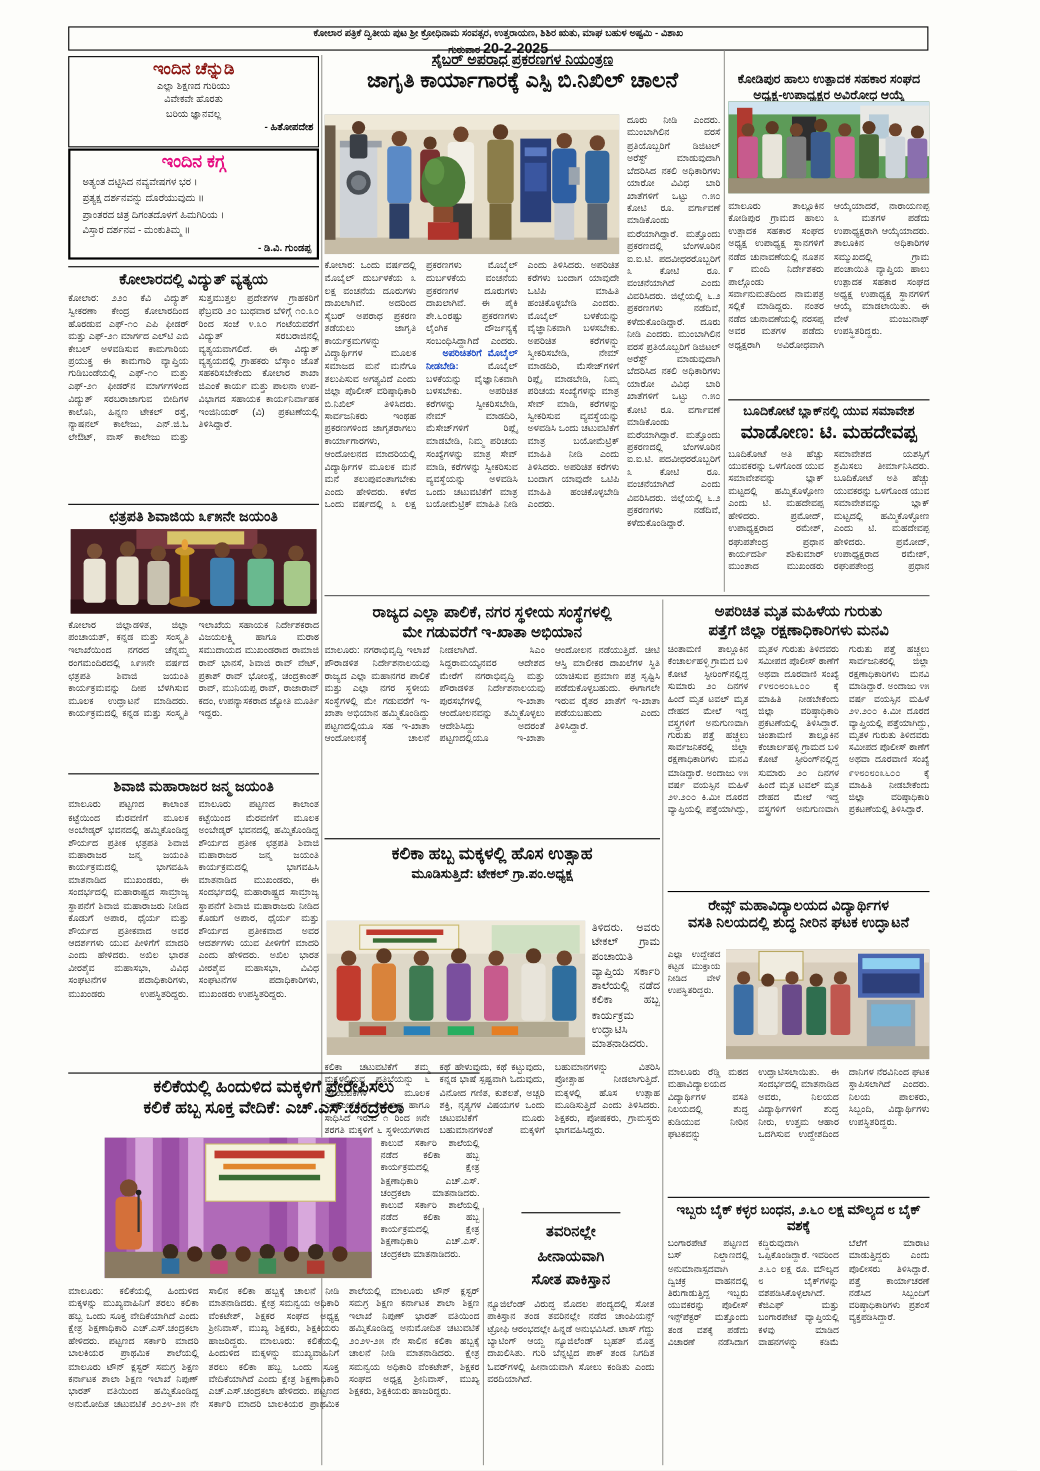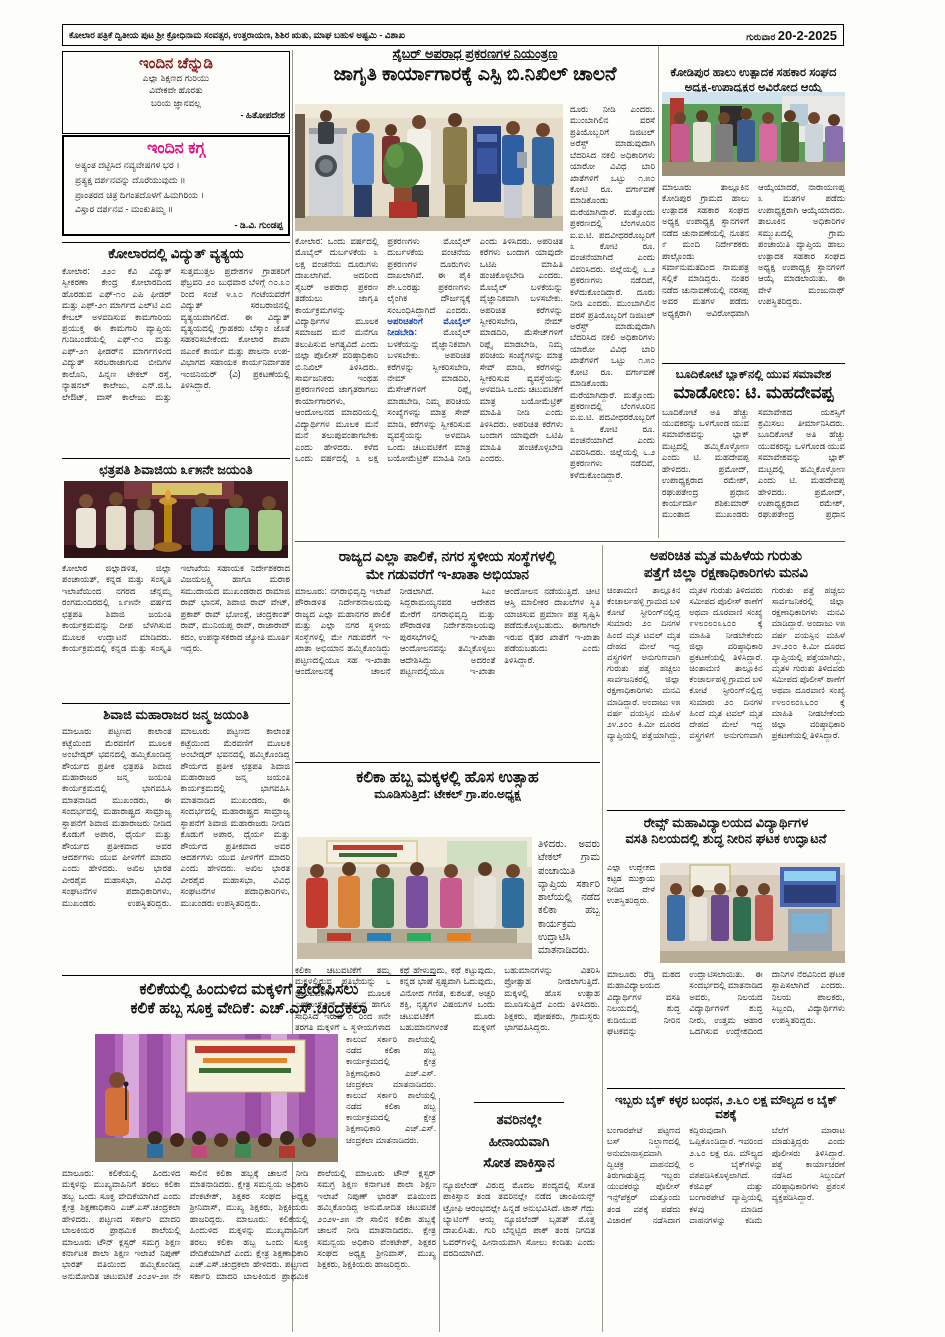--- a/index.html
+++ b/index.html
@@ -21,21 +21,21 @@
   .mast{display:flex;justify-content:space-between;align-items:center;padding:0 6px;font-size:9px;font-weight:bold;}
   .photo{background:#ccc;overflow:hidden;}
   .photo svg{display:block;}
   .subhead{font-weight:bold;}
 </style>
 </head>
 <body>
 
 <div class="sheet">
 
-  <div class="abs box mast" style="left:62px;top:24px;width:782px;height:22px;">
+  <div class="abs box mast" style="left:62px;top:24px;width:782px;height:22px;flex-direction:column;">
     <span style="font-size:8.8px;">ಕೋಲಾರ ಪತ್ರಿಕೆ ದ್ವಿತೀಯ ಪುಟ   ಶ್ರೀ ಕ್ರೋಧಿನಾಮ ಸಂವತ್ಸರ, ಉತ್ತರಾಯಣ, ಶಿಶಿರ ಋತು, ಮಾಘ ಬಹುಳ ಅಷ್ಟಮಿ - ವಿಶಾಖ</span>
     <span style="white-space:nowrap;">
       <span style="font-size:9px;">ಗುರುವಾರ</span>
       <span style="font-size:13px;font-weight:bold;">20-2-2025</span>
     </span>
   </div>
 
   <div class="rule-v" style="left:292px;top:50px;height:1282px;"></div>
   <div class="rule-v" style="left:602px;top:545px;height:787px;"></div>
   <div class="rule-v" style="left:658px;top:46px;height:492px;"></div>
@@ -180,21 +180,21 @@
           <rect x="209" y="81" width="18" height="33" fill="#c8ccd2"></rect>
         <circle cx="248" cy="26" r="7" fill="#6e442c"></circle>
           <rect x="237" y="33" width="22" height="48" rx="4" fill="#34689e"></rect>
           <rect x="239" y="81" width="18" height="33" fill="#5a6470"></rect>
         <rect x="222" y="48" width="10" height="16" fill="#9aa4ae"></rect>
       </svg>
     </div>
     <div class="body c1" style="position:absolute;left:275px;top:58px;width:85px;height:436px;">ದೂರು ನೀಡಿ ಎಂದರು. ಮುಂಬಾಗಿಲಿನ ವರಸೆ ಪ್ರತಿಯೊಬ್ಬರಿಗೆ ಡಿಜಿಟಲ್ ಅರೆಸ್ಟ್ ಮಾಡುವುದಾಗಿ ಬೆದರಿಸಿದ ನಕಲಿ ಅಧಿಕಾರಿಗಳು ಯಾರೋ ವಿವಿಧ ಬಾರಿ ಖಾತೆಗಳಿಗೆ ಒಟ್ಟು ೧.೫೦ ಕೋಟಿ ರೂ. ವರ್ಗಾವಣೆ ಮಾಡಿಕೊಂಡು ಮರೆಯಾಗಿದ್ದಾರೆ. ಮತ್ತೊಂದು ಪ್ರಕರಣದಲ್ಲಿ ಬೆಂಗಳೂರಿನ ಐ.ಐ.ಟಿ. ಪದವೀಧರರೊಬ್ಬರಿಗೆ ೩ ಕೋಟಿ ರೂ. ವಂಚನೆಯಾಗಿದೆ ಎಂದು ವಿವರಿಸಿದರು. ಜಿಲ್ಲೆಯಲ್ಲಿ ೬.೨ ಪ್ರಕರಣಗಳು ನಡೆದಿವೆ, ಕಳೆದುಕೊಂಡಿದ್ದಾರೆ. ದೂರು ನೀಡಿ ಎಂದರು. ಮುಂಬಾಗಿಲಿನ ವರಸೆ ಪ್ರತಿಯೊಬ್ಬರಿಗೆ ಡಿಜಿಟಲ್ ಅರೆಸ್ಟ್ ಮಾಡುವುದಾಗಿ ಬೆದರಿಸಿದ ನಕಲಿ ಅಧಿಕಾರಿಗಳು ಯಾರೋ ವಿವಿಧ ಬಾರಿ ಖಾತೆಗಳಿಗೆ ಒಟ್ಟು ೧.೫೦ ಕೋಟಿ ರೂ. ವರ್ಗಾವಣೆ ಮಾಡಿಕೊಂಡು ಮರೆಯಾಗಿದ್ದಾರೆ. ಮತ್ತೊಂದು ಪ್ರಕರಣದಲ್ಲಿ ಬೆಂಗಳೂರಿನ ಐ.ಐ.ಟಿ. ಪದವೀಧರರೊಬ್ಬರಿಗೆ ೩ ಕೋಟಿ ರೂ. ವಂಚನೆಯಾಗಿದೆ ಎಂದು ವಿವರಿಸಿದರು. ಜಿಲ್ಲೆಯಲ್ಲಿ ೬.೨ ಪ್ರಕರಣಗಳು ನಡೆದಿವೆ, ಕಳೆದುಕೊಂಡಿದ್ದಾರೆ.</div>
     <div class="body c3" style="position:absolute;left:0;top:190px;width:268px;height:304px;">
       <span>ಕೋಲಾರ: ಒಂದು ವರ್ಷದಲ್ಲಿ ಮೊಬೈಲ್ ದುರ್ಬಳಕೆಯ ೩ ಲಕ್ಷ ವಂಚನೆಯ ದೂರುಗಳು ದಾಖಲಾಗಿವೆ. ಅದರಿಂದ ಸೈಬರ್ ಅಪರಾಧ ಪ್ರಕರಣ ತಡೆಯಲು ಜಾಗೃತಿ ಕಾರ್ಯಕ್ರಮಗಳನ್ನು ವಿದ್ಯಾರ್ಥಿಗಳ ಮೂಲಕ ಸಮಾಜದ ಮನೆ ಮನೆಗೂ ತಲುಪಿಸುವ ಅಗತ್ಯವಿದೆ ಎಂದು ಜಿಲ್ಲಾ ಪೊಲೀಸ್ ವರಿಷ್ಠಾಧಿಕಾರಿ ಬಿ.ನಿಖಿಲ್ ತಿಳಿಸಿದರು. ಸಾರ್ವಜನಿಕರು ಇಂಥಹ ಪ್ರಕರಣಗಳಿಂದ ಜಾಗೃತರಾಗಲು ಕಾರ್ಯಾಗಾರಗಳು, ಆಂದೋಲನದ ಮಾದರಿಯಲ್ಲಿ ವಿದ್ಯಾರ್ಥಿಗಳ ಮೂಲಕ ಮನೆ ಮನೆ ತಲುಪುವಂತಾಗಬೇಕು ಎಂದು ಹೇಳಿದರು. ಕಳೆದ ಒಂದು ವರ್ಷದಲ್ಲಿ ೩ ಲಕ್ಷ ಪ್ರಕರಣಗಳು ಮೊಬೈಲ್ ದುರ್ಬಳಕೆಯ ವಂಚನೆಯ ಪ್ರಕರಣಗಳ ದೂರುಗಳು ದಾಖಲಾಗಿವೆ. ಈ ಪೈಕಿ ಶೇ.೬೦ರಷ್ಟು ಪ್ರಕರಣಗಳು ಲೈಂಗಿಕ ದೌರ್ಜನ್ಯಕ್ಕೆ ಸಂಬಂಧಿಸಿದ್ದಾಗಿದೆ ಎಂದರು.</span>
-      <span class="subhead" style="color: rgb(25, 71, 196);">ಅಪರಿಚಿತರಿಗೆ ಮೊಬೈಲ್ ನೀಡಬೇಡಿ:</span>
+      <span class="subhead" style="color: rgb(25, 71, 196); margin-left: 15px;">ಅಪರಿಚಿತರಿಗೆ ಮೊಬೈಲ್ ನೀಡಬೇಡಿ:</span>
       <span>ಮೊಬೈಲ್ ಬಳಕೆಯನ್ನು ವೈಜ್ಞಾನಿಕವಾಗಿ ಬಳಸಬೇಕು. ಅಪರಿಚಿತ ಕರೆಗಳನ್ನು ಸ್ವೀಕರಿಸಬೇಡಿ, ನೇಮ್ ಮಾಡದಿರಿ, ಮೆಸೇಜ್‌ಗಳಿಗೆ ರಿಪ್ಲೈ ಮಾಡಬೇಡಿ, ನಿಮ್ಮ ಪರಿಚಯ ಸಂಖ್ಯೆಗಳನ್ನು ಮಾತ್ರ ಸೇವ್ ಮಾಡಿ, ಕರೆಗಳನ್ನು ಸ್ವೀಕರಿಸುವ ವ್ಯವಸ್ಥೆಯನ್ನು ಅಳವಡಿಸಿ ಒಂದು ಚಟುವಟಿಕೆಗೆ ಮಾತ್ರ ಬಯೋಮೆಟ್ರಿಕ್ ಮಾಹಿತಿ ನೀಡಿ ಎಂದು ತಿಳಿಸಿದರು. ಅಪರಿಚಿತ ಕರೆಗಳು ಬಂದಾಗ ಯಾವುದೇ ಒಟಿಪಿ ಮಾಹಿತಿ ಹಂಚಿಕೊಳ್ಳಬೇಡಿ ಎಂದರು. ಮೊಬೈಲ್ ಬಳಕೆಯನ್ನು ವೈಜ್ಞಾನಿಕವಾಗಿ ಬಳಸಬೇಕು. ಅಪರಿಚಿತ ಕರೆಗಳನ್ನು ಸ್ವೀಕರಿಸಬೇಡಿ, ನೇಮ್ ಮಾಡದಿರಿ, ಮೆಸೇಜ್‌ಗಳಿಗೆ ರಿಪ್ಲೈ ಮಾಡಬೇಡಿ, ನಿಮ್ಮ ಪರಿಚಯ ಸಂಖ್ಯೆಗಳನ್ನು ಮಾತ್ರ ಸೇವ್ ಮಾಡಿ, ಕರೆಗಳನ್ನು ಸ್ವೀಕರಿಸುವ ವ್ಯವಸ್ಥೆಯನ್ನು ಅಳವಡಿಸಿ ಒಂದು ಚಟುವಟಿಕೆಗೆ ಮಾತ್ರ ಬಯೋಮೆಟ್ರಿಕ್ ಮಾಹಿತಿ ನೀಡಿ ಎಂದು ತಿಳಿಸಿದರು. ಅಪರಿಚಿತ ಕರೆಗಳು ಬಂದಾಗ ಯಾವುದೇ ಒಟಿಪಿ ಮಾಹಿತಿ ಹಂಚಿಕೊಳ್ಳಬೇಡಿ ಎಂದರು.</span>
     </div>
   </div>
 
   <div class="abs" style="left:662px;top:46px;width:183px;height:315px;">
     <div class="hl" style="font-size:11.5px;margin-top:20px;">ಕೋಡಿಪುರ ಹಾಲು ಉತ್ಪಾದಕ ಸಹಕಾರ ಸಂಘದ</div>
     <div class="hl" style="font-size:11.5px;margin-top:1px;">ಅಧ್ಯಕ್ಷ-ಉಪಾಧ್ಯಕ್ಷರ ಅವಿರೋಧ ಆಯ್ಕೆ</div>
     <div class="abs photo" style="left:0;top:46px;width:183px;height:84px;">
       <svg width="183" height="84" viewBox="0 0 183 84">
         <rect width="183" height="84" fill="#5d9b58"></rect>

